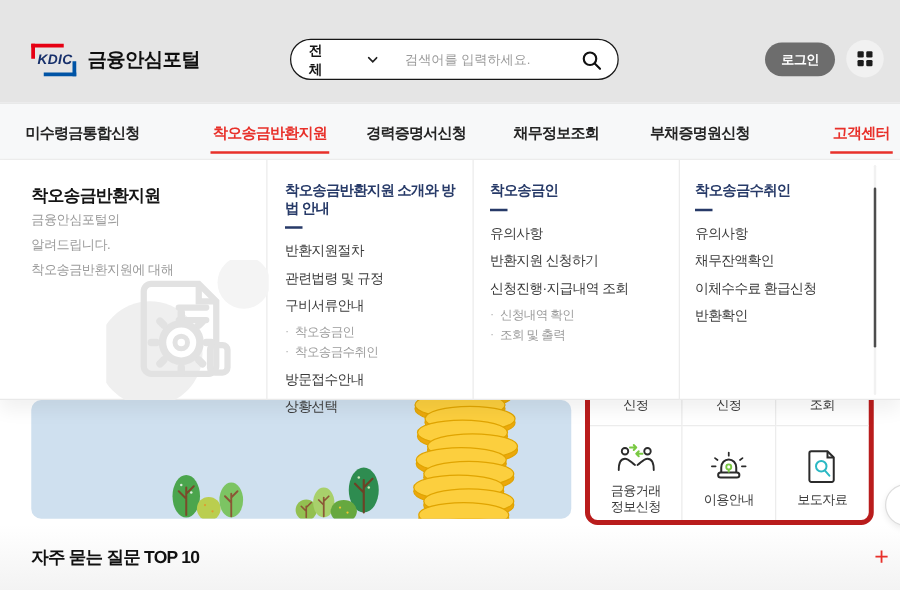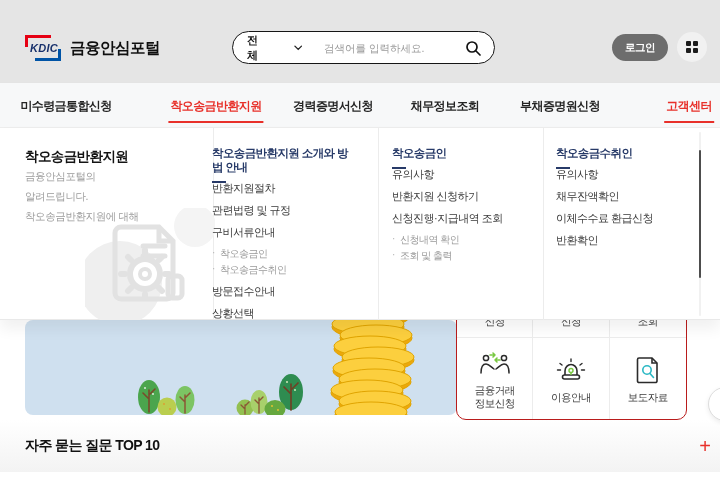--- a/index.html
+++ b/index.html
@@ -41,33 +41,33 @@
   
   .mega{position:absolute;top:128px;left:0;width:720px;height:192px;background:#fff;z-index:20;box-shadow:0 9px 14px rgba(0,0,0,.06);border-bottom:1px solid #e9e9e9;}
   .mega .vline{position:absolute;top:0;width:1px;height:192px;background:#ececec;}
   .mega-intro{position:absolute;left:25px;top:20px;width:180px;}
   .mega-intro-title{font-size:13.5px;font-weight:800;color:#141414;letter-spacing:-.6px;}
   .mega-intro-desc{font-size:10.5px;color:#9b9b9b;line-height:20px;letter-spacing:-.4px;}
   .watermark{position:absolute;left:85px;top:80px;pointer-events:none;}
   .mega-col{position:absolute;top:18px;width:145px;}
   .mega-col-title{font-size:11.5px;font-weight:800;color:var(--navy);letter-spacing:-.6px;line-height:14px;cursor:pointer;}
   .mega-col-dash{width:14px;height:2px;background:var(--navy);margin-top:7px;}
-  .mega-list{list-style:none;}
+  .mega-list{list-style:none;margin-top:13px;}
   .mega-list li{cursor:pointer;letter-spacing:-.5px;}
   .mega-list li.item{font-size:11px;color:var(--item);font-weight:500;margin-bottom:11px;line-height:11px;}
   .mega-list li.sub{font-size:10px;color:var(--sub);margin-bottom:6px;line-height:10px;padding-left:8px;position:relative;}
   .mega-list li.sub::before{content:"·";position:absolute;left:0;top:-1px;color:#b5b5b5;}
   .mega-scrollbar{position:absolute;left:699px;top:4px;width:2px;height:184px;background:#f1f1f1;border-radius:2px;}
   .mega-scrollthumb{position:absolute;left:699px;top:22px;width:2px;height:128px;background:#4d4d4d;border-radius:2px;cursor:grab;}
 
   
   .banner{position:absolute;left:25px;top:320px;width:432px;height:95px;background:var(--banner);border-radius:8px;overflow:hidden;cursor:pointer;z-index:4;}
 
   
-  .quickmenu{position:absolute;left:456px;top:254px;width:231px;height:166px;background:#fff;border:1px solid #b91c1c;border-radius:10px;display:grid;grid-template-columns:1fr 1fr 1fr;grid-template-rows:83px 83px;z-index:5;overflow:hidden;}
+  .quickmenu{position:absolute;left:468px;top:254px;width:231px;height:166px;background:#fff;border:4px solid #b91c1c;border-radius:10px;display:grid;grid-template-columns:1fr 1fr 1fr;grid-template-rows:83px 83px;z-index:5;overflow:hidden;}
   .qcell{display:flex;flex-direction:column;align-items:center;justify-content:center;cursor:pointer;border-right:1px solid #ececec;font-size:10.5px;color:#3c3c3c;letter-spacing:-.5px;}
   .qcell:nth-child(3n){border-right:none;}
   .qcell.top{border-bottom:1px solid #ececec;justify-content:flex-end;padding-bottom:9px;}
   .qcell .qicon{margin-bottom:7px;height:28px;display:flex;align-items:flex-end;justify-content:center;}
   .qcell .qlabel{text-align:center;line-height:13px;}
 
   
   .float-btn{position:absolute;left:708px;top:387px;width:34px;height:34px;border-radius:50%;background:#fff;border:1px solid #ddd;box-shadow:0 2px 5px rgba(0,0,0,.08);cursor:pointer;z-index:6;}
 
   
@@ -147,21 +147,21 @@
       <path d="M74 19 v14 h14" fill="none" stroke="#e2e2e2" stroke-width="5"></path>
       <path d="M58 38 h22 M58 48 h22" stroke="#e2e2e2" stroke-width="5" stroke-linecap="round"></path>
       <rect x="83" y="68" width="14" height="22" rx="4" fill="none" stroke="#e2e2e2" stroke-width="5"></rect>
       <circle cx="60" cy="66" r="15" fill="#fff" stroke="#e2e2e2" stroke-width="6"></circle>
       <circle cx="60" cy="66" r="5" fill="none" stroke="#e2e2e2" stroke-width="4"></circle>
       <g stroke="#e2e2e2" stroke-width="6" stroke-linecap="round">
         <path d="M60 46 v-4 M60 86 v4 M40 66 h-4 M80 66 h4 M46 52 l-3 -3 M74 52 l3 -3 M46 80 l-3 3 M74 80 l3 3"></path>
       </g>
     </svg>
 
-    <div class="mega-col" style="left:212px">
+    <div class="mega-col" style="left:228px">
       <div class="mega-col-title">착오송금반환지원 소개와 방법 안내</div>
       <div class="mega-col-dash"></div>
       <ul class="mega-list">
         <li class="item">반환지원절차</li>
         <li class="item">관련법령 및 규정</li>
         <li class="item">구비서류안내</li>
         <li class="sub">착오송금인</li>
         <li class="sub">착오송금수취인</li>
         <li class="item" style="margin-top:11px">방문접수안내</li>
         <li class="item">상황선택</li>

